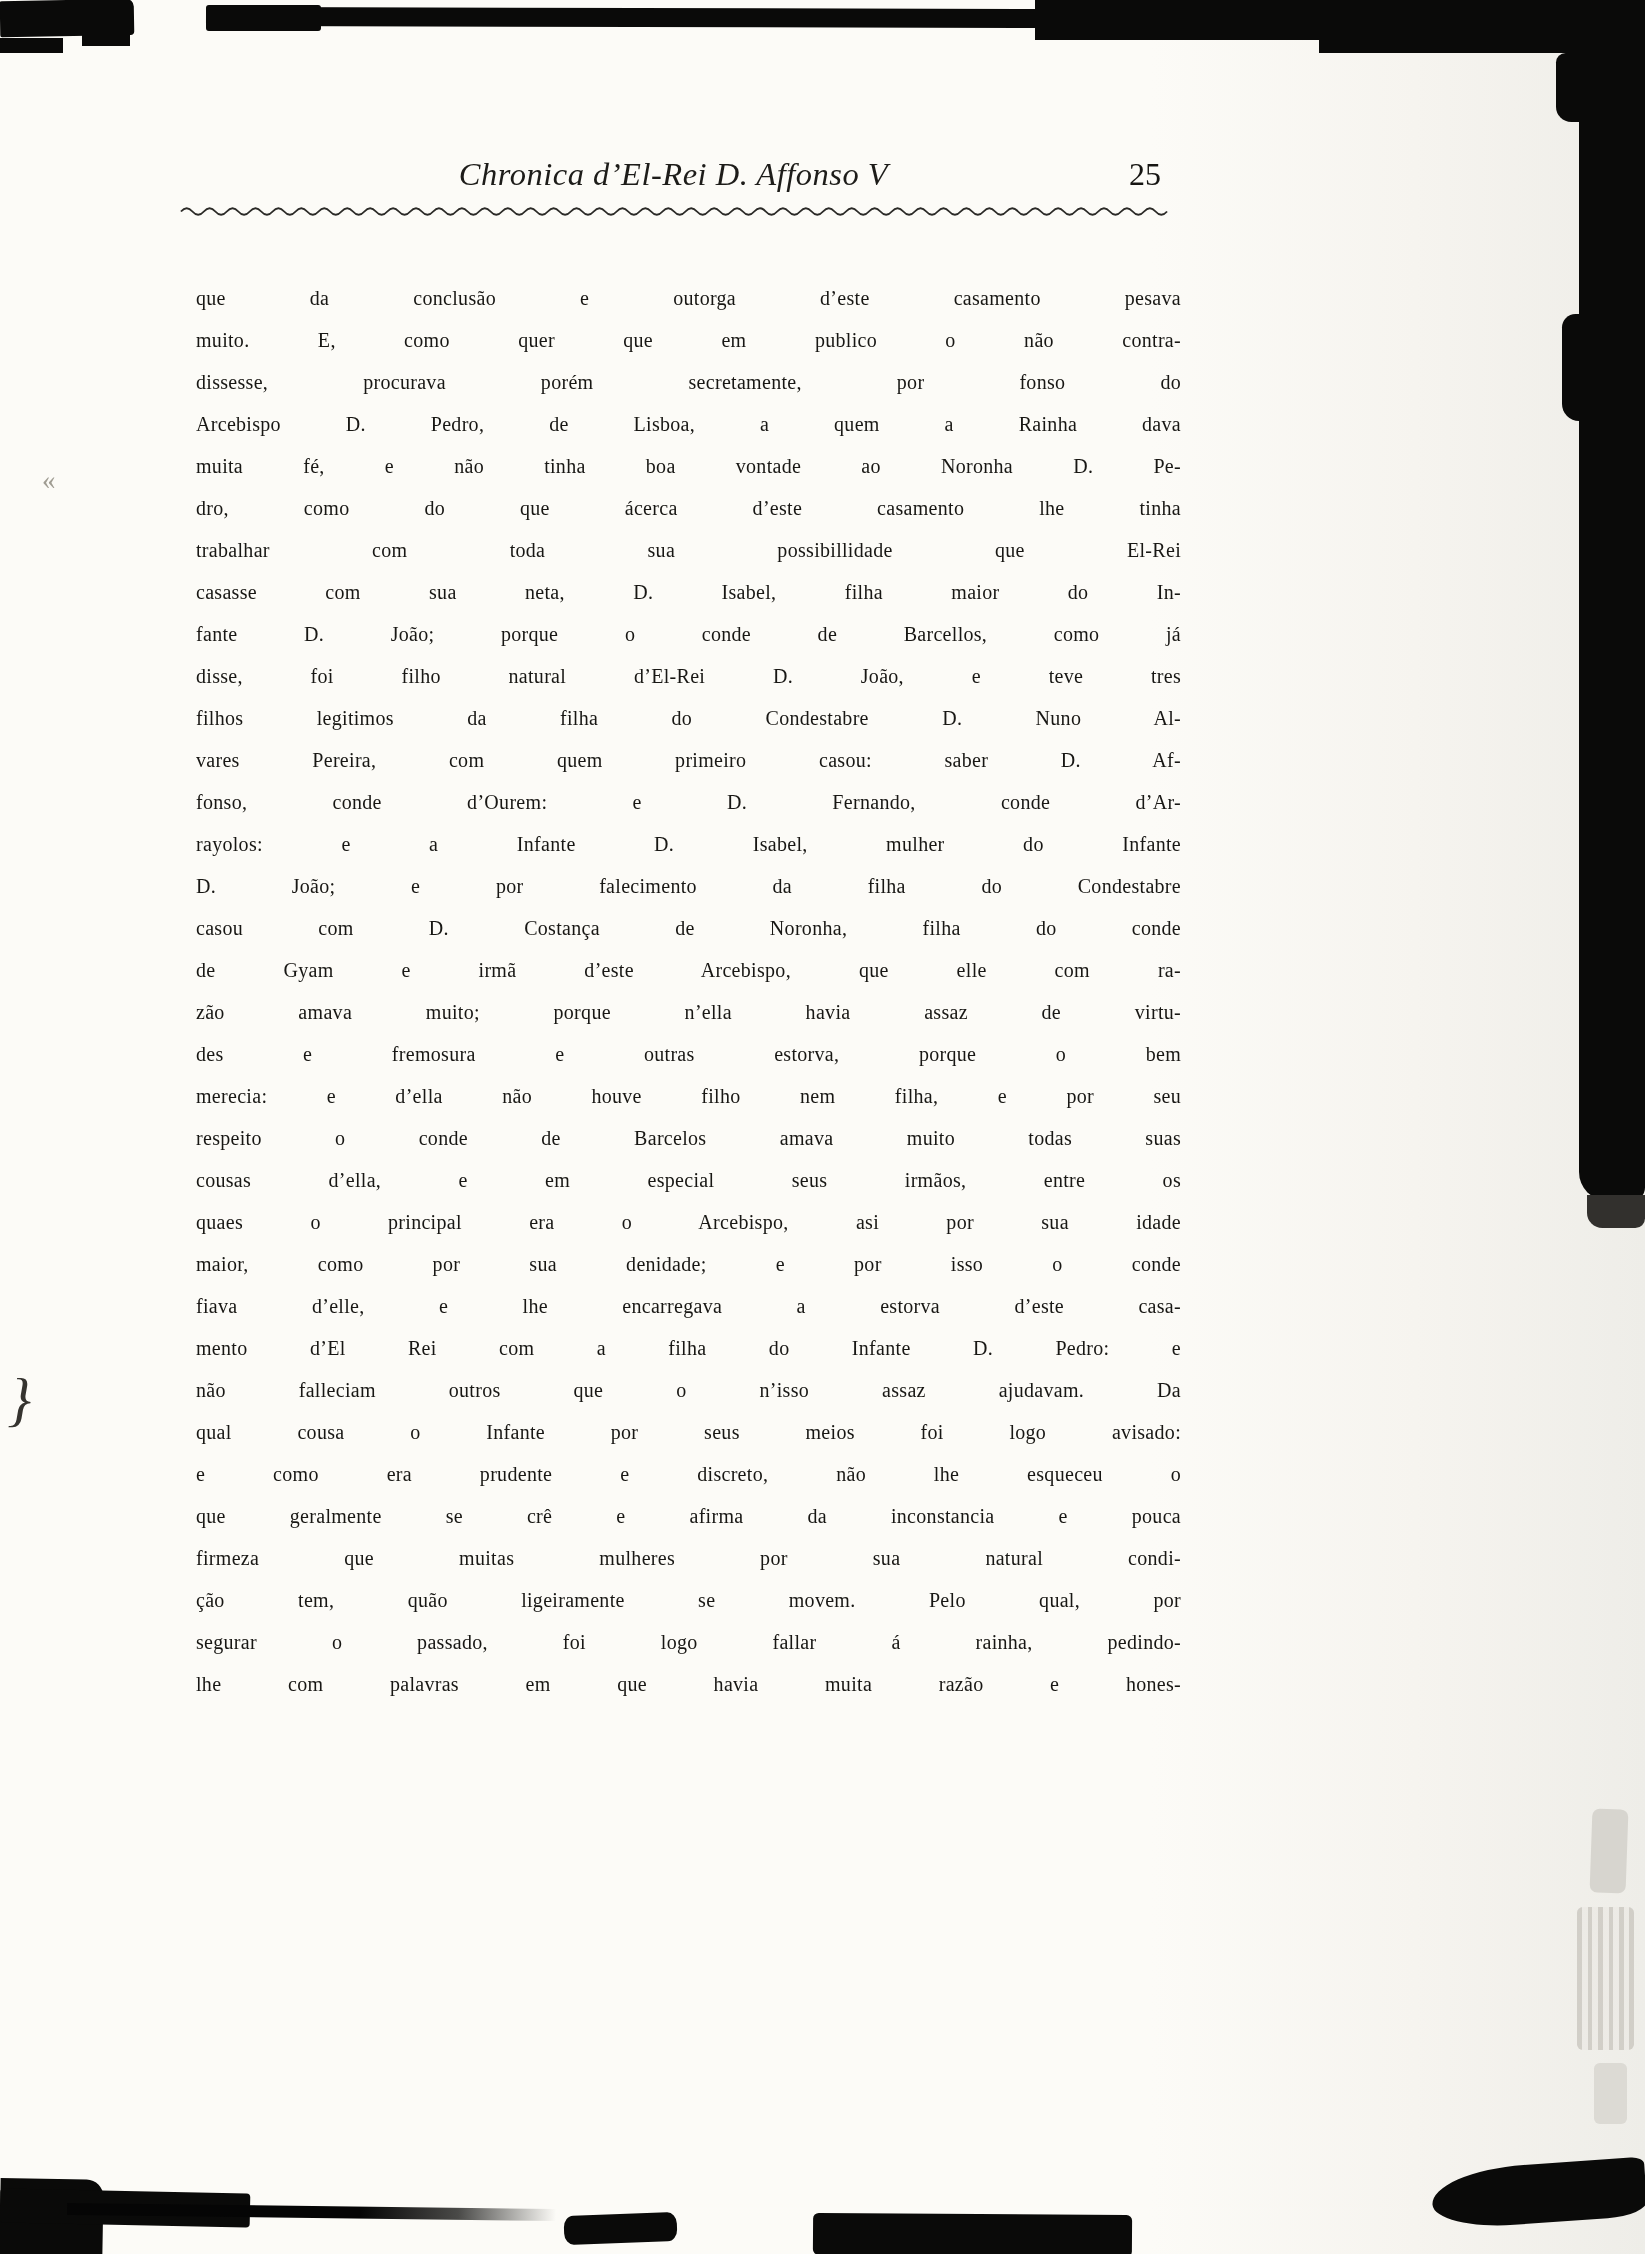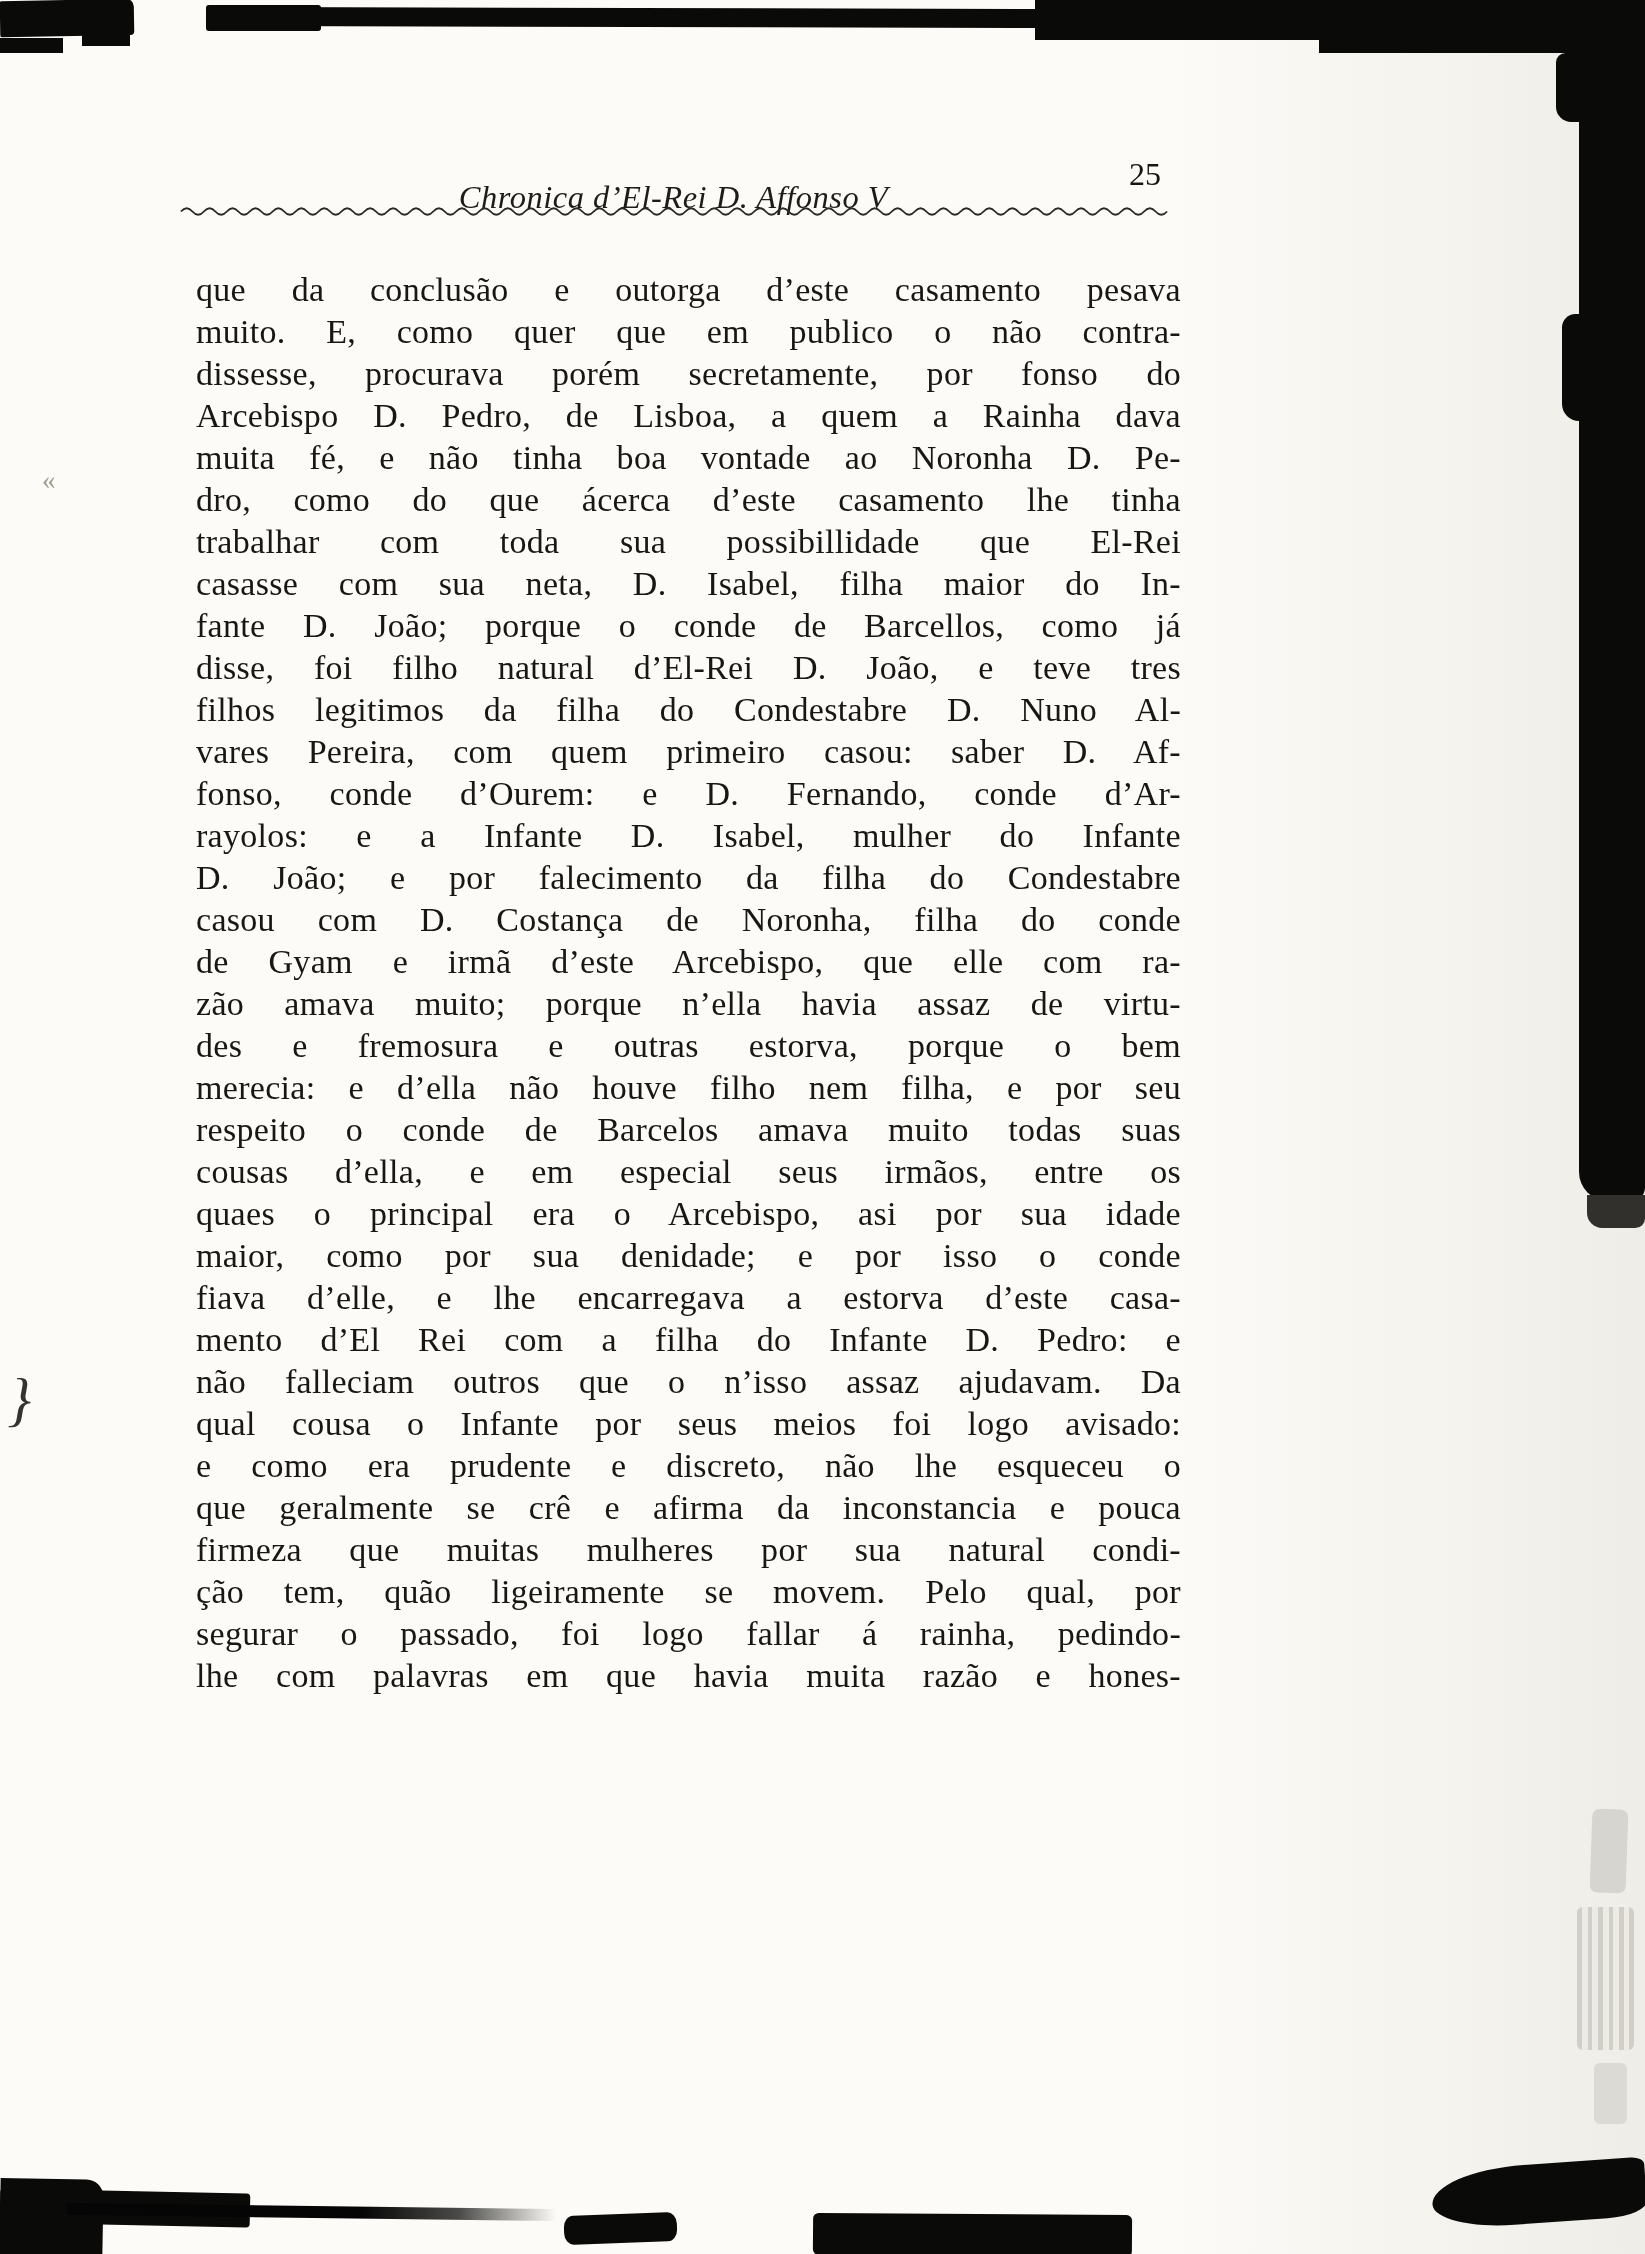--- a/index.html
+++ b/index.html
@@ -53,42 +53,41 @@
     width: 975px; height: 46px;
   }
   .running-title {
     display: block;
     text-align: center;
     font-style: italic;
     font-size: 32.5px;
     letter-spacing: 0.5px;
     line-height: 46px;
     color: #1d1c19;
-    margin-top: 23px;
   }
   .page-number {
     position: absolute;
     right: 0; top: 0;
     font-size: 32px;
     line-height: 46px;
     color: #161512;
   }
   .wavy-rule {
     position: absolute;
     left: 180px; top: 203px;
     width: 988px; height: 17px;
   }
   .wavy-rule svg { display: block; width: 100%; height: 100%; }
 
   
   .body-text {
     position: absolute;
-    left: 196px; top: 269px;
+    left: 196px; top: 277px;
     width: 985px;
-    font-size: 34px;
+    font-size: 20px;
     line-height: 42px;
     letter-spacing: 0.3px;
     color: #181714;
   }
   .text-line {
     text-align: justify;
     text-align-last: justify;
     white-space: normal;
     height: 42px;
     overflow: hidden;

